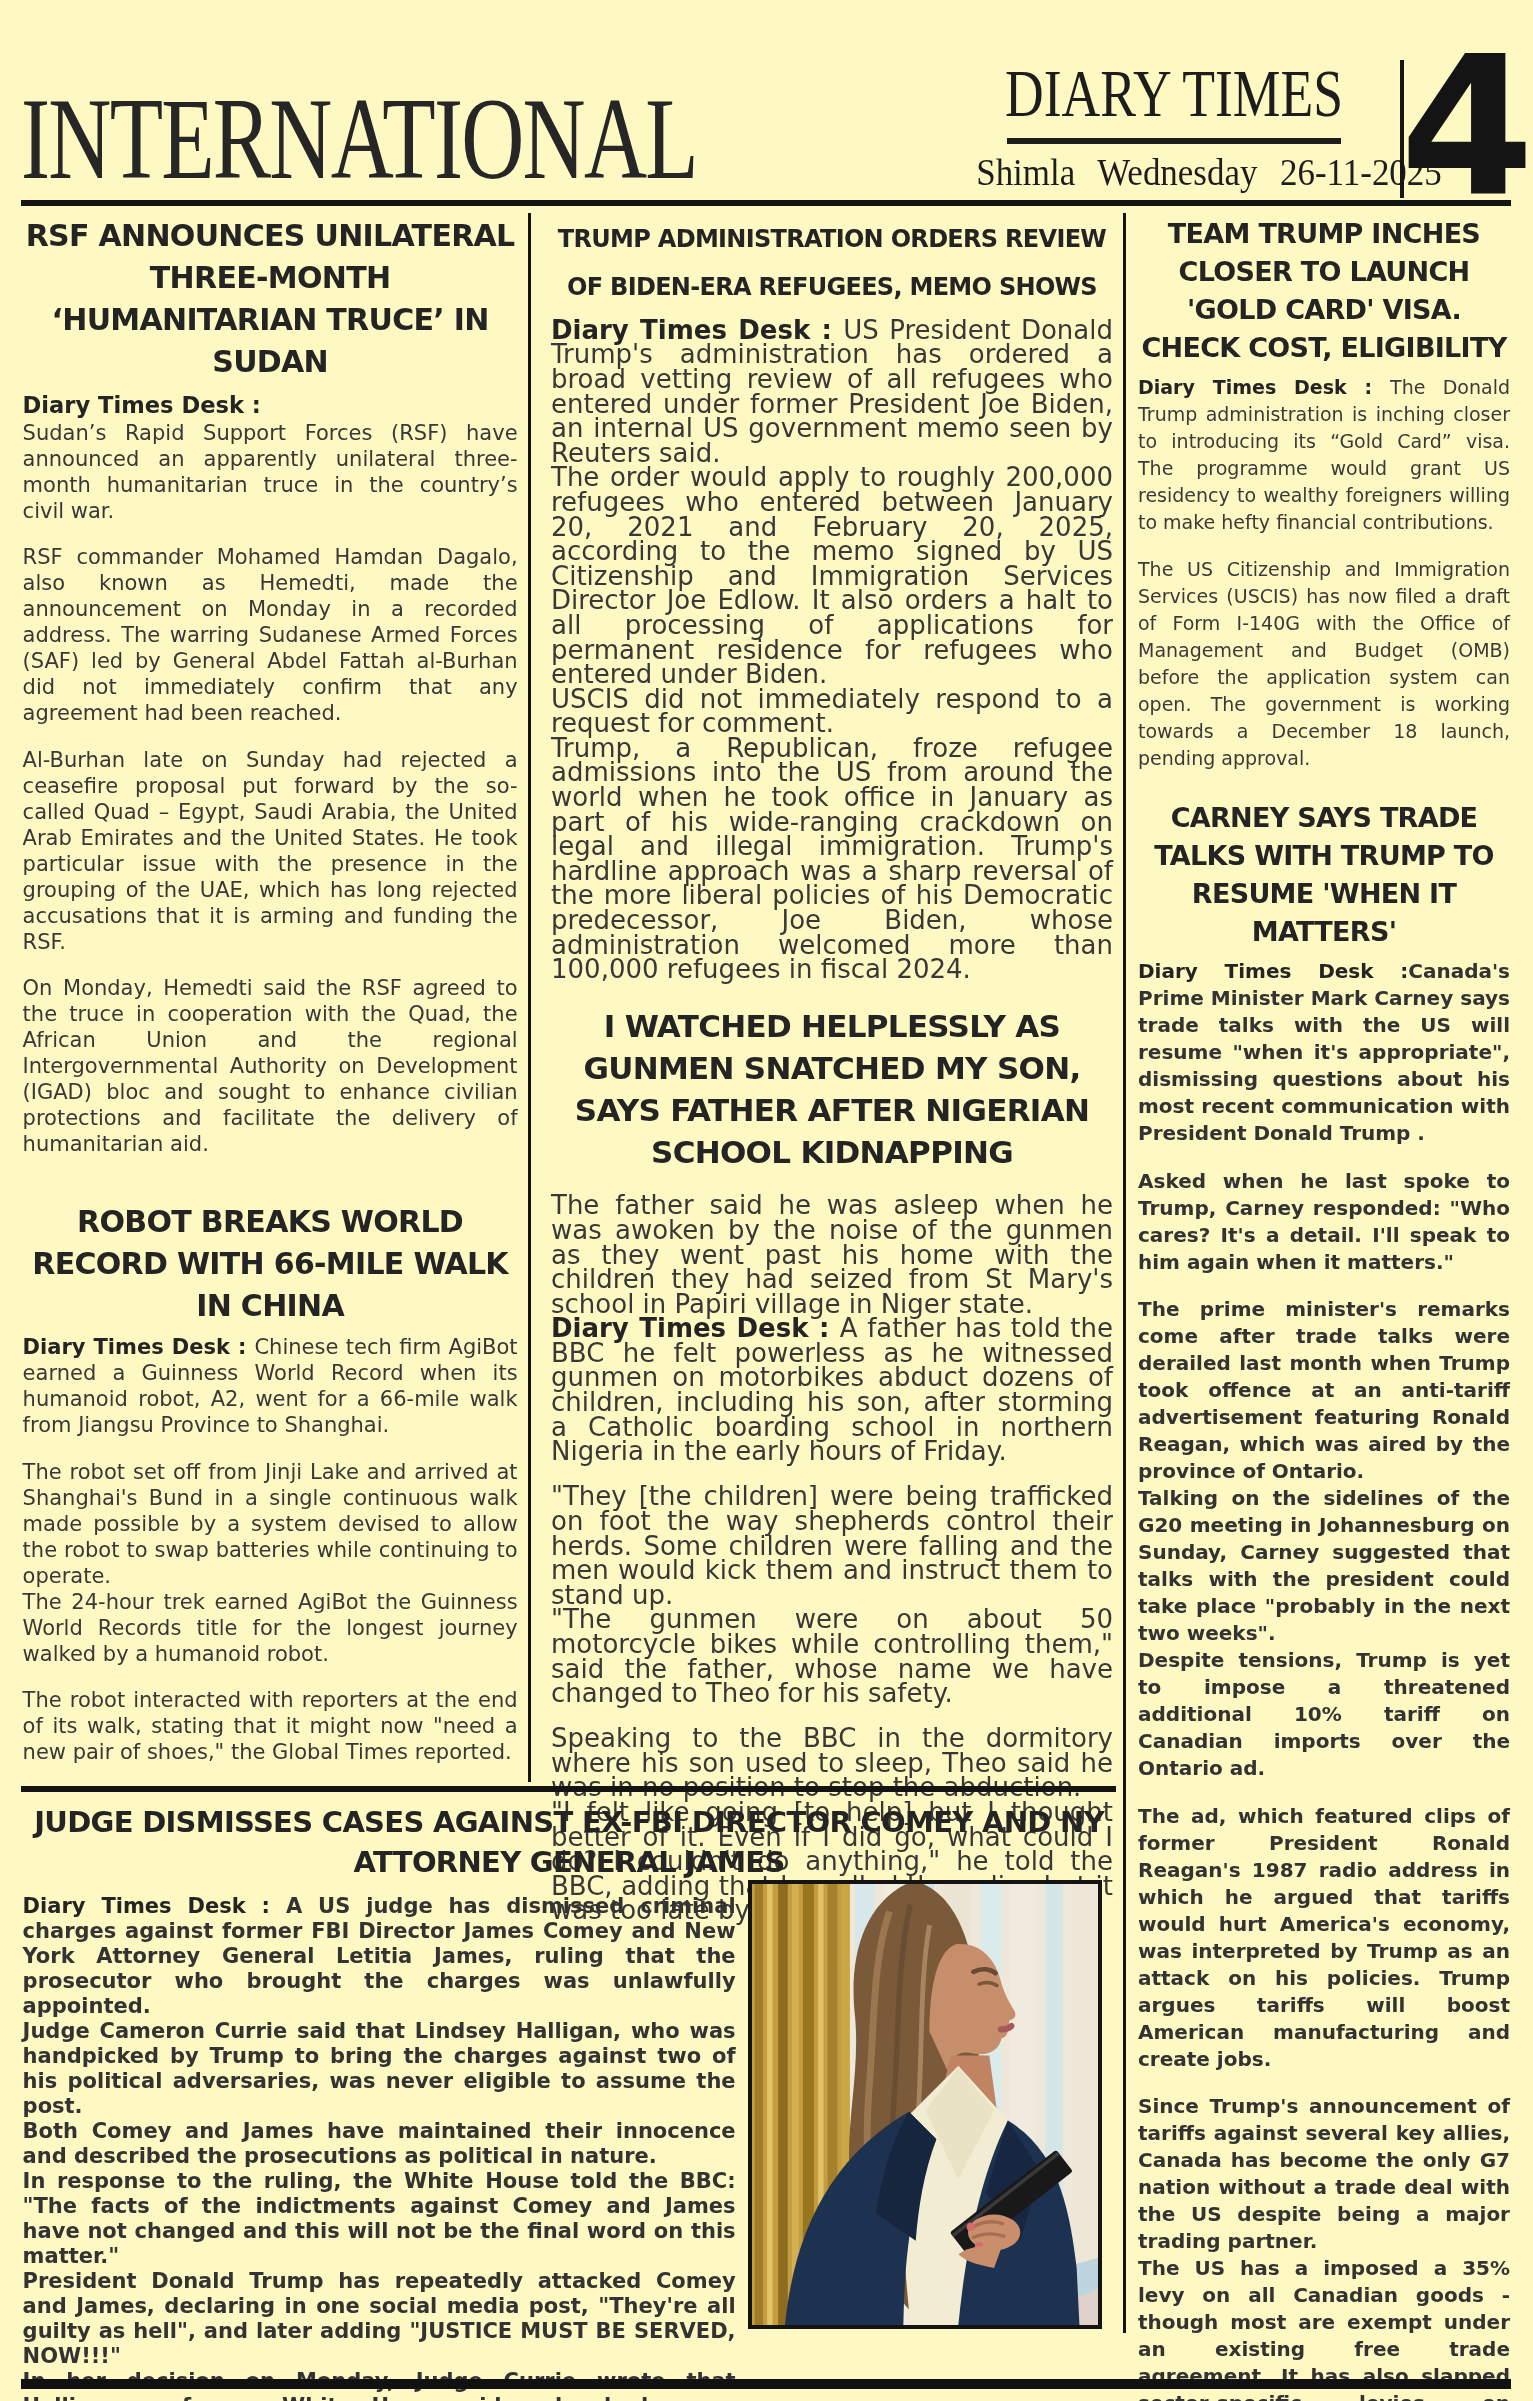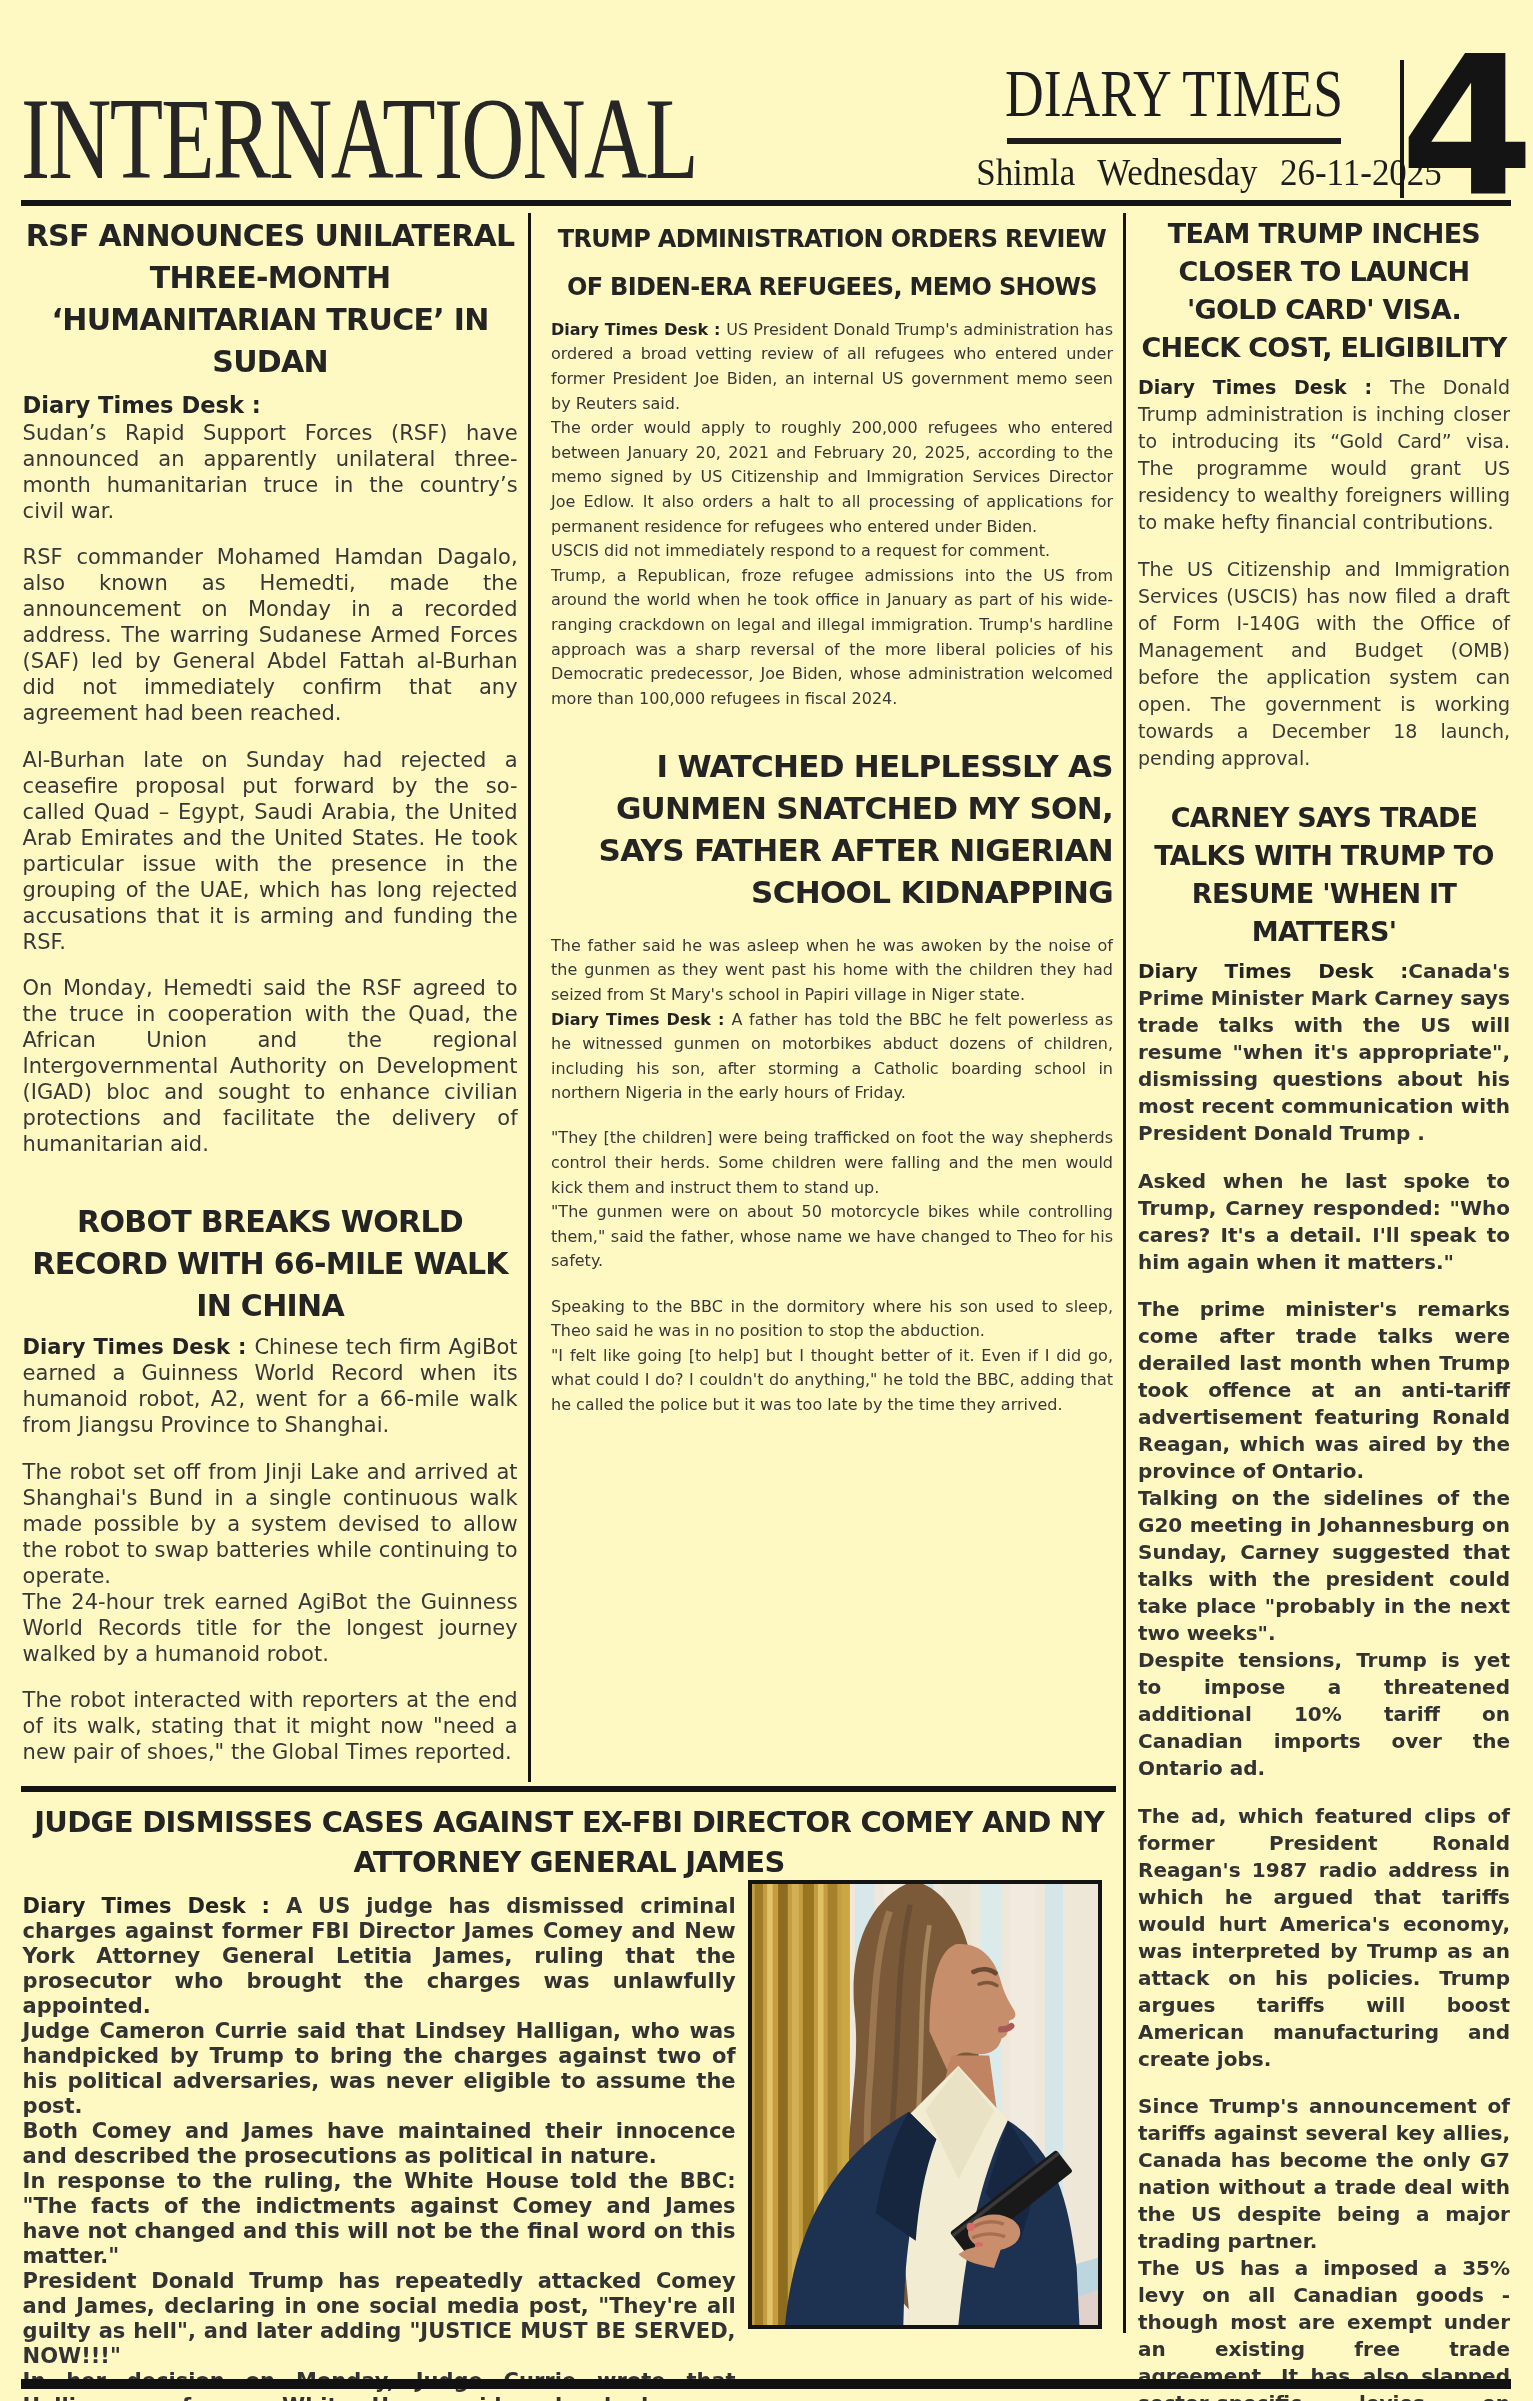--- a/index.html
+++ b/index.html
@@ -28,26 +28,26 @@
   
   .col{position:absolute;top:215px;}
   .col1{left:22.6px;width:495px;}
   .col2{left:551px;width:562px;}
   .col3{left:1138px;width:372px;}
   h2{margin:0;font-family:"DejaVu Sans",sans-serif;font-weight:700;color:#242424;
      text-align:center;letter-spacing:-0.7px;}
   .h1a{font-size:30px;line-height:42px;}
   .h1b{font-size:30px;line-height:42px;margin-top:44px;}
   .h2a{font-size:24px;line-height:48px;}
-  .h2b{font-size:31px;line-height:42px;margin-top:34px;text-align:right;}
+  .h2b{font-size:31px;line-height:42px;margin-top:23px;}
   .h3a{font-size:27px;line-height:38px;}
   .h3b{font-size:27px;line-height:38px;margin-top:27px;}
   .body{margin-top:6.8px;}
   p.t{margin:0;text-align:justify;font-size:21px;line-height:26px;color:#383838;}
-  .col2 p.t{font-size:16px;line-height:24.6px;}
+  .col2 p.t{font-size:26px;line-height:24.6px;}
   .col3 p.t{font-size:19px;line-height:27px;color:#3a3a3a;}
   .col3 .bold p.t{font-weight:700;font-size:20px;line-height:27px;color:#333;}
   .gap{margin-top:20.5px !important;}
   .byline{font-weight:700;color:#242424;}
   p.byline-line{margin:0;font-size:22.6px;line-height:30px;font-weight:700;color:#242424;text-align:left;}
   
   .bottom{position:absolute;left:22.6px;top:1802px;width:1093px;}
   .h-bottom{font-size:29px;line-height:40px;letter-spacing:-0.7px;}
   .bottom-body{margin-top:12.3px;width:713px;}
   .bottom-body p.t{font-weight:700;font-size:21px;line-height:25px;color:#333;}

